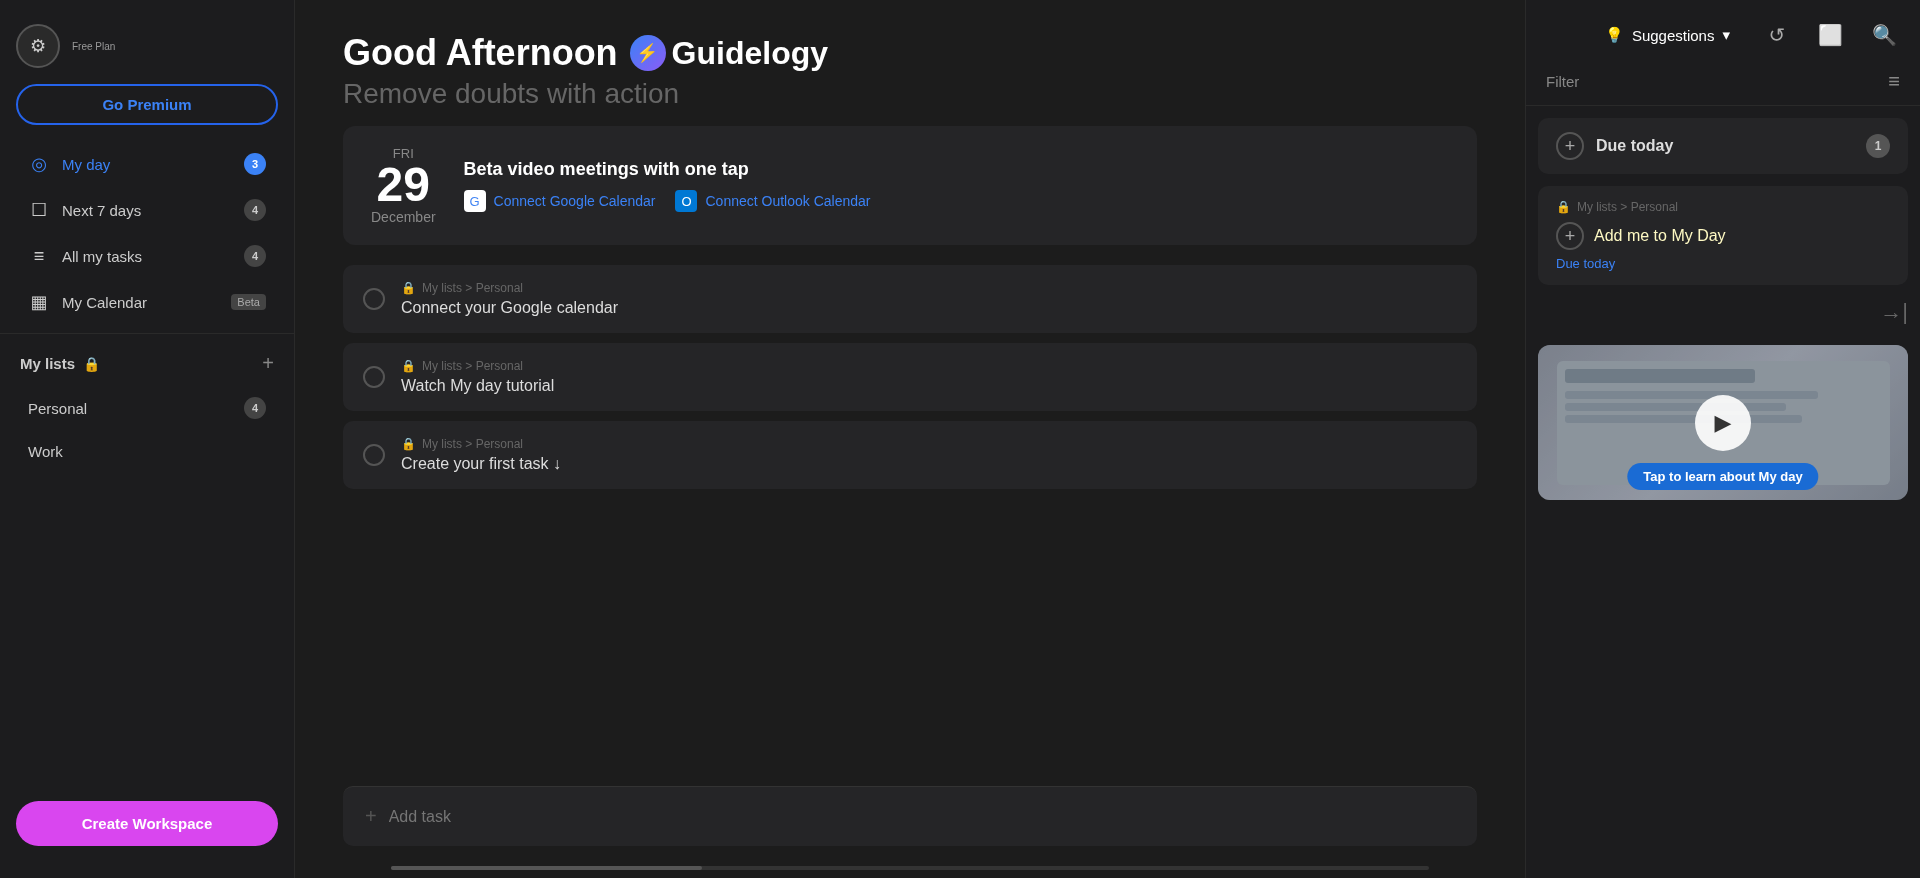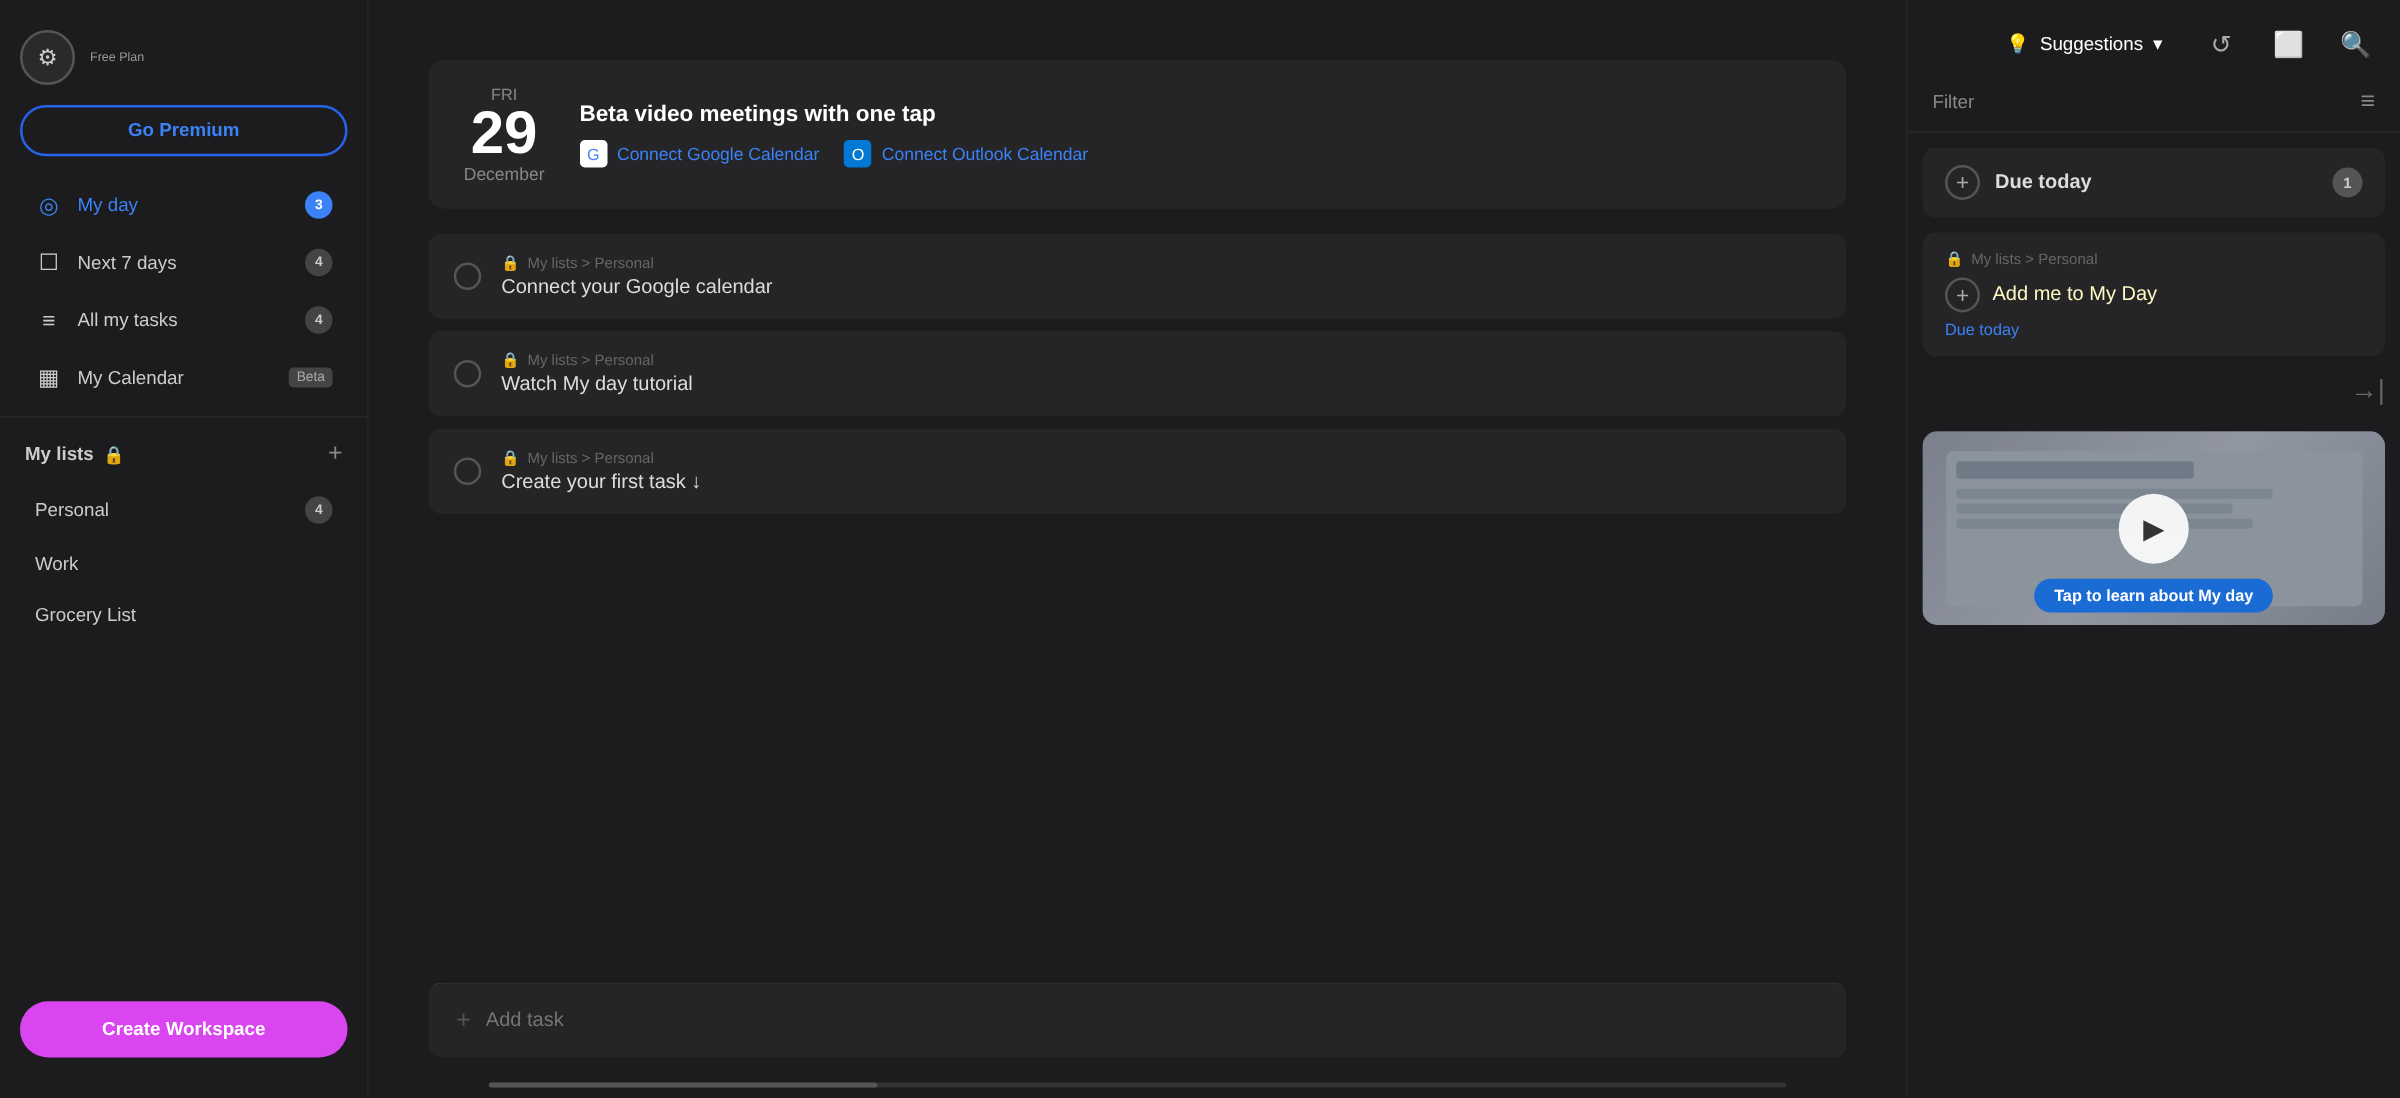--- a/index.html
+++ b/index.html
@@ -534,30 +534,35 @@
     <button class="add-btn">+</button>
   </div>
 
   <div class="list-item">
     <span class="item-label">Personal</span>
     <span class="badge gray">4</span>
   </div>
   <div class="list-item">
     <span class="item-label">Work</span>
   </div>
-  <div class="list-item">
-    <span class="item-label">Grocery List</span>
-  </div>
 
   <div style="flex:1"></div>
   <button class="create-workspace-btn">Create Workspace</button>
 </div>
 
 <div class="main">
   <div class="main-header">
+    <div class="greeting">
+      <span>Good Afternoon</span>
+      <span class="guidelogy-logo">
+        <span class="logo-icon">⚡</span>
+        <span>Guidelogy</span>
+      </span>
+    </div>
+    <div class="subtitle">Remove doubts with action</div>
   </div>
 
   <div class="calendar-banner">
     <div class="date-block">
       <div class="day-name">FRI</div>
       <div class="day-num">29</div>
       <div class="month">December</div>
     </div>
     <div class="calendar-info">
       <h3>Beta video meetings with one tap</h3>

